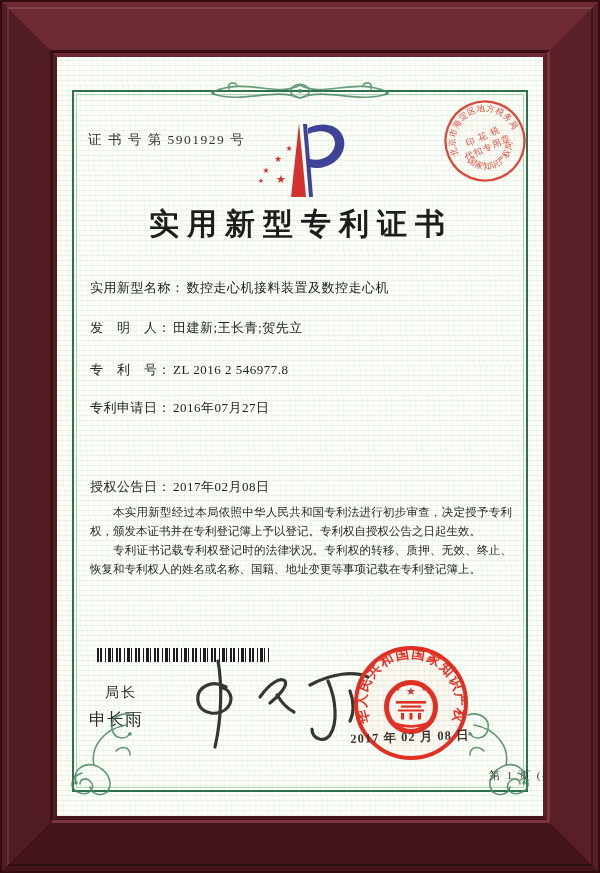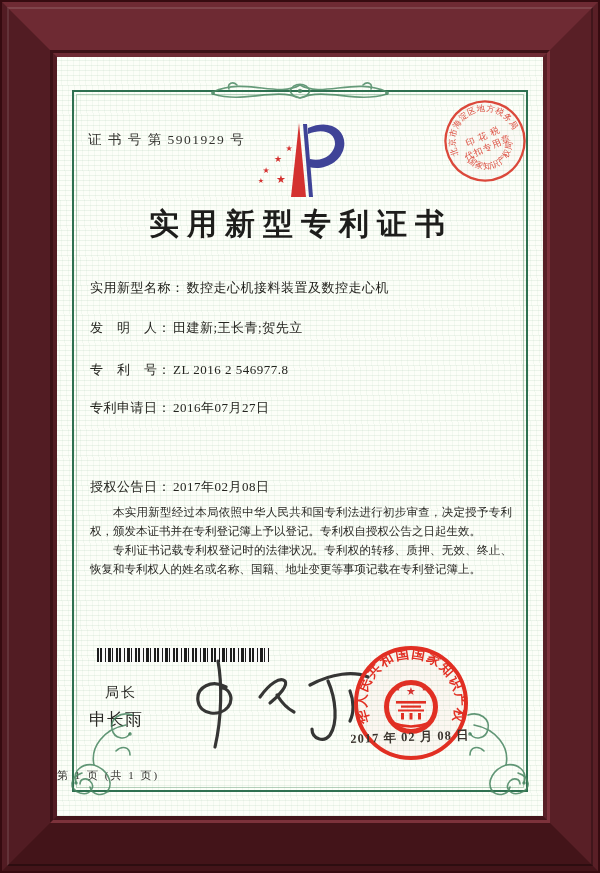--- a/index.html
+++ b/index.html
@@ -38,22 +38,22 @@
            #1c1c1c 8px 9px,#f8f8f8 9px 11px,#1c1c1c 11px 14px,#f8f8f8 14px 15px,#1c1c1c 15px 16px,#f8f8f8 16px 19px);}
   .director-title{position:absolute;left:48px;top:627px;font-size:14px;color:#2a2a26;letter-spacing:2px;
                   font-family:"Liberation Sans","DejaVu Sans",sans-serif;}
   .director-name{position:absolute;left:32px;top:651px;font-size:17px;color:#2a2a26;letter-spacing:1px;
                   font-family:"Liberation Sans","DejaVu Sans",sans-serif;}
   .signature{position:absolute;left:125px;top:600px;}
   .official-seal{position:absolute;left:286px;top:578px;}
   .seal-ring-text{font-size:13.5px;letter-spacing:1.5px;font-weight:600;}
   .seal-date{position:absolute;left:263px;top:672px;width:180px;text-align:center;font-size:12.5px;
              font-weight:600;color:#3a342e;letter-spacing:1px;transform:rotate(-2deg);}
-  .page-footer{position:absolute;left:0;top:711px;width:100%;text-align:left;font-size:11px;
-               letter-spacing:2px;color:#33332f;}
+  .page-footer{position:absolute;left:0;top:711px;width:100%;text-align:right;font-size:11px;
+               letter-spacing:2px;color:#33332f;padding-left:48px;}
   .tax-stamp{position:absolute;left:372px;top:28px;transform:rotate(-24deg);opacity:.92;}
   .tax-arc{font-size:8.3px;letter-spacing:.6px;}
   .tax-center{font-size:9px;letter-spacing:1px;}
   .ornament-top{position:absolute;left:150px;top:14px;}
   .flourish-bl{position:absolute;left:3px;top:650px;}
   .flourish-br{position:absolute;right:3px;top:650px;transform:scaleX(-1);}
   svg text{font-family:"Liberation Serif","DejaVu Serif",serif;}
 </style>
 </head>
 <body>

